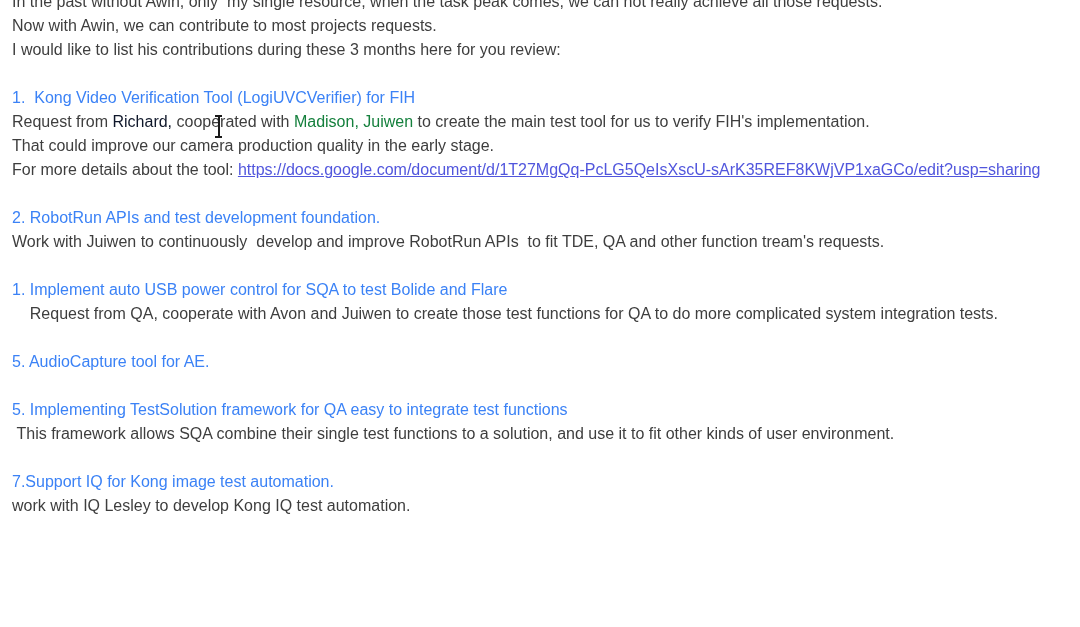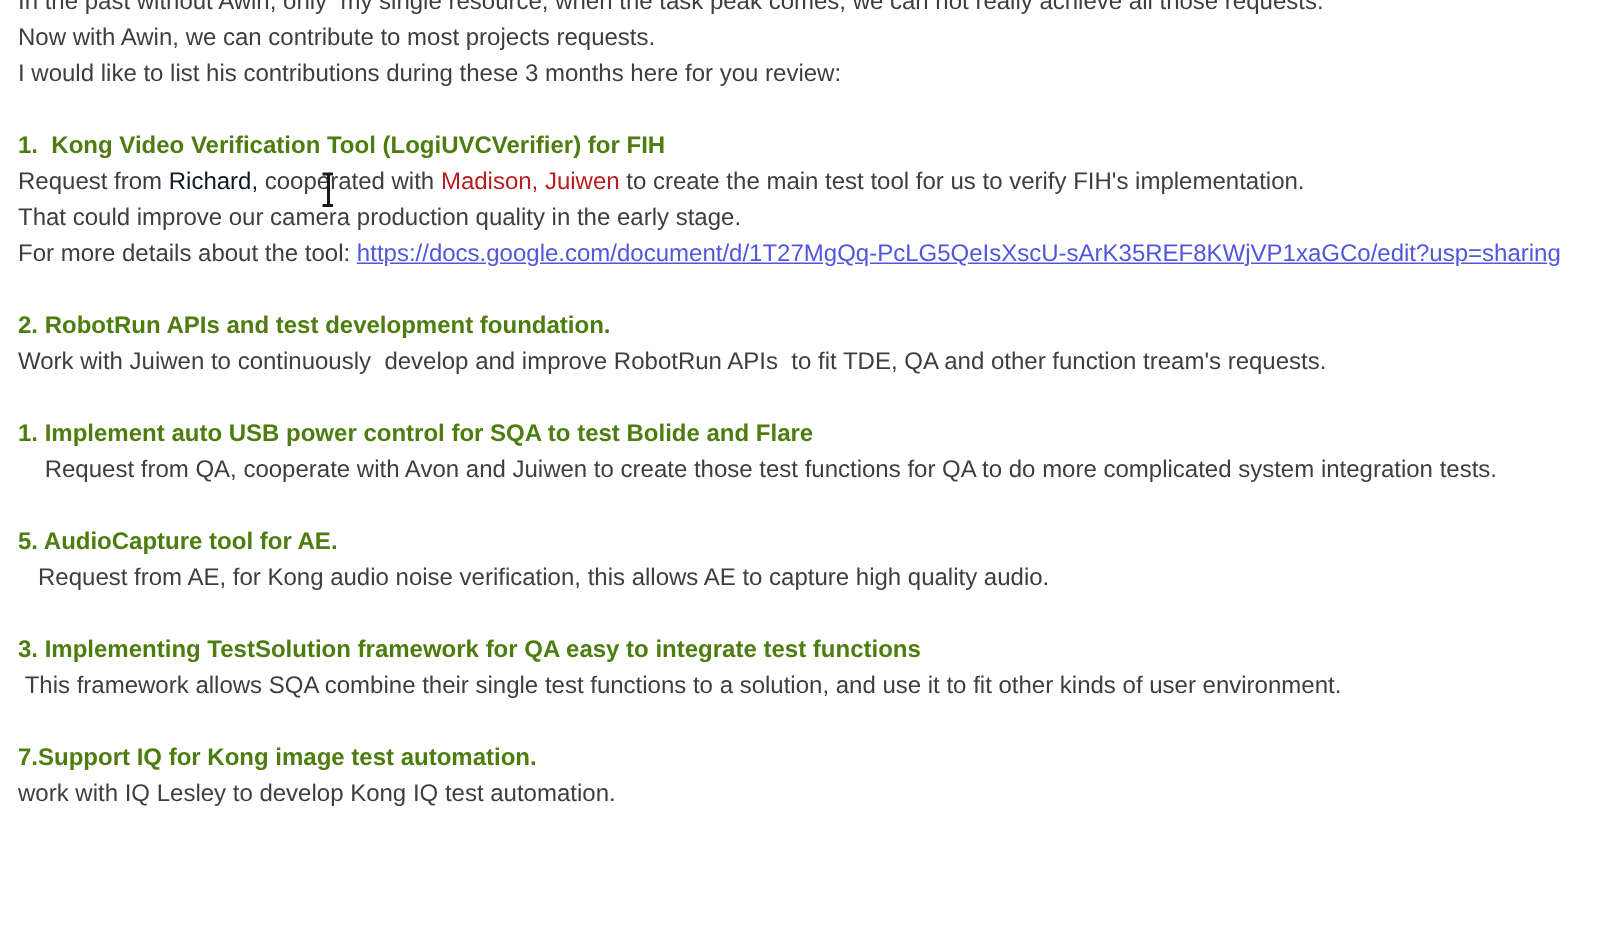--- a/index.html
+++ b/index.html
@@ -19,23 +19,23 @@
     top: -10px;
     left: 12px;
     right: 8px;
     font-size: 16px;
     line-height: 24px;
     color: #3e3e3e;
   }
   .block { margin: 0 0 24px 0; }
   .line { white-space: pre-wrap; }
   .seg.normal { color: #3e3e3e; }
-  .seg.heading { font-weight: 700; color: #4d7c0f; }
+  .seg.heading { font-weight: 400; color: #3b82f6; }
   .seg.link-purple { color: #0f172a; }
-  .seg.link-blue { color: #b91c1c; }
+  .seg.link-blue { color: #15803d; }
   .seg.url { color: #5156dd; text-decoration: underline; }
   
   .ibeam {
     position: absolute;
     width: 9px;
     height: 23px;
     pointer-events: none;
     z-index: 10;
   }
   .ibeam::before {
@@ -76,24 +76,23 @@
     <div class="block">
       <div class="line"><span class="seg heading">2. RobotRun APIs and test development foundation.</span></div>
       <div class="line"><span class="seg normal">Work with Juiwen to continuously  develop and improve RobotRun APIs  to fit TDE, QA and other function tream's requests.</span></div>
     </div>
     <div class="block">
       <div class="line"><span class="seg heading">1. Implement auto USB power control for SQA to test Bolide and Flare</span></div>
       <div class="line"><span class="seg normal">    Request from QA, cooperate with Avon and Juiwen to create those test functions for QA to do more complicated system integration tests.</span></div>
     </div>
     <div class="block">
       <div class="line"><span class="seg heading">5. AudioCapture tool for AE.</span></div>
-      <div class="line"><span class="seg normal">   Request from AE, for Kong audio noise verification, this allows AE to capture high quality audio.</span></div>
     </div>
     <div class="block">
-      <div class="line"><span class="seg heading">3. Implementing TestSolution framework for QA easy to integrate test functions</span></div>
+      <div class="line"><span class="seg heading">5. Implementing TestSolution framework for QA easy to integrate test functions</span></div>
       <div class="line"><span class="seg normal"> This framework allows SQA combine their single test functions to a solution, and use it to fit other kinds of user environment.</span></div>
     </div>
     <div class="block">
       <div class="line"><span class="seg heading">7.Support IQ for Kong image test automation.</span></div>
       <div class="line"><span class="seg normal">work with IQ Lesley to develop Kong IQ test automation.</span></div>
     </div>
   </div>
 
 <div class="ibeam" style="left: 214px; top: 115px;"></div>
 

